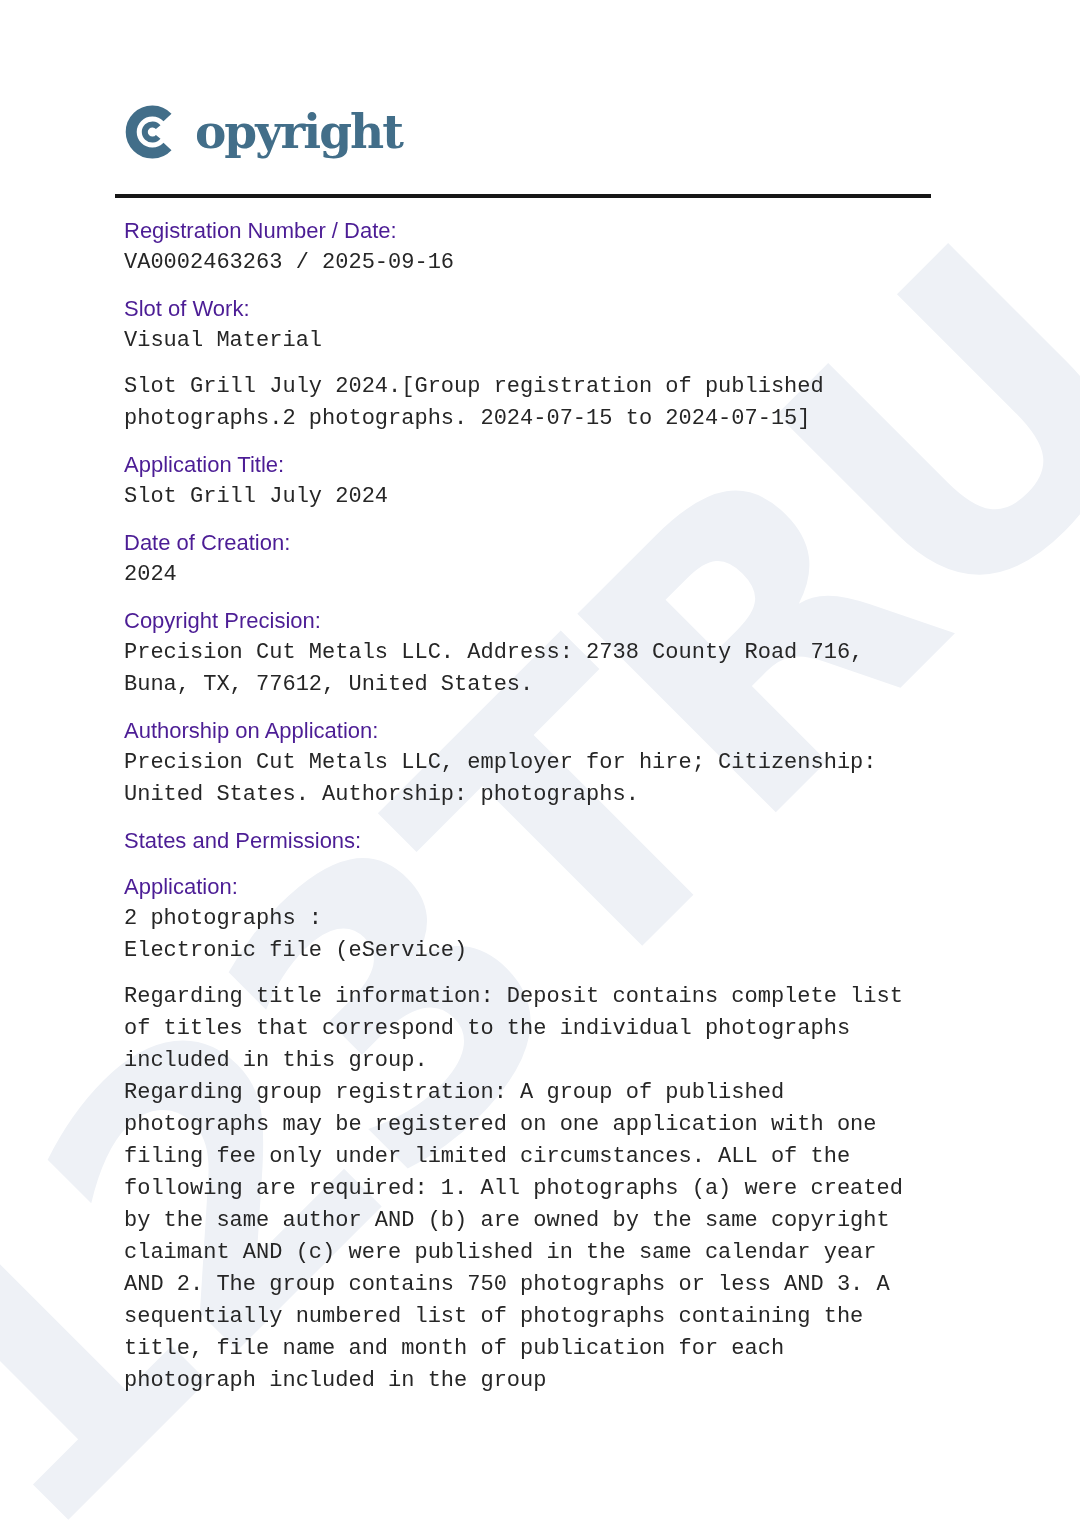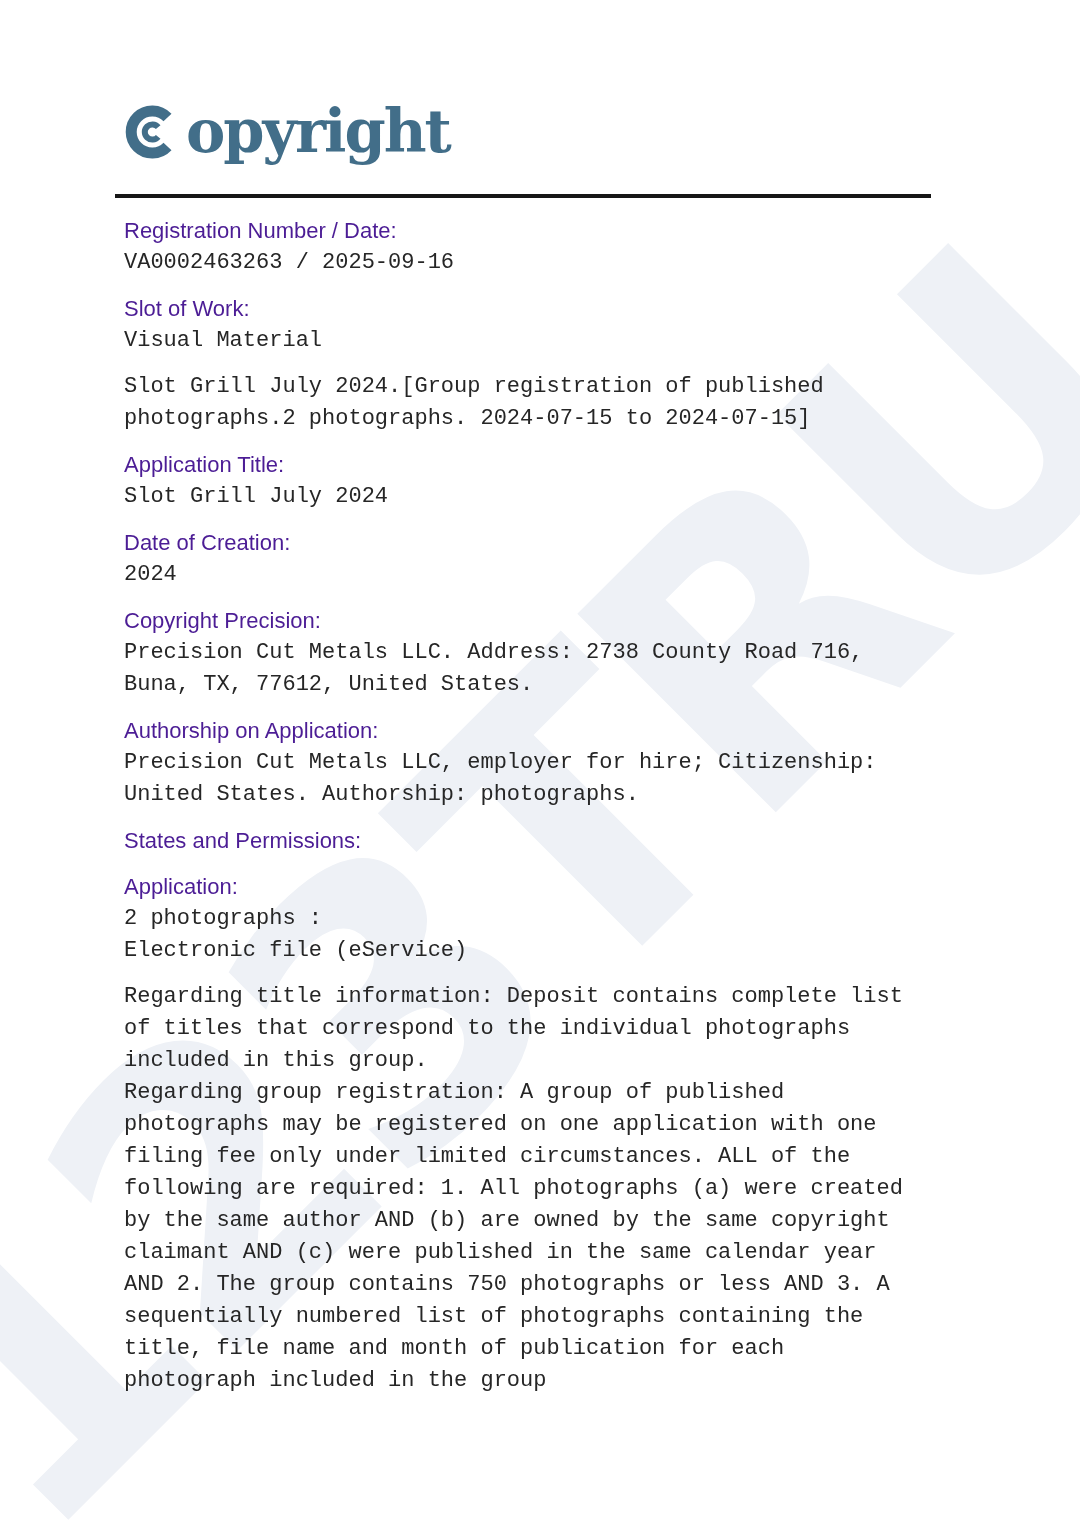--- a/index.html
+++ b/index.html
@@ -39,25 +39,25 @@
   .logo {
     display: flex;
     align-items: center;
     height: 56px;
     color: #426e89;
   }
   .logo svg { display: block; }
   .logo-text {
     font-family: "DejaVu Serif", serif;
     font-weight: 800;
-    font-size: 59px;
+    font-size: 47px;
     letter-spacing: -2px;
     line-height: 1;
     transform: translateY(-1px);
-    margin-left: 6px;
+    margin-left: 15px;
   }
   .rule {
     height: 4px;
     background: #161616;
     width: 816px;
     margin: 34px 0 0 -9px;
   }
   .sections {
     margin-top: 17px;
     width: 796px;

